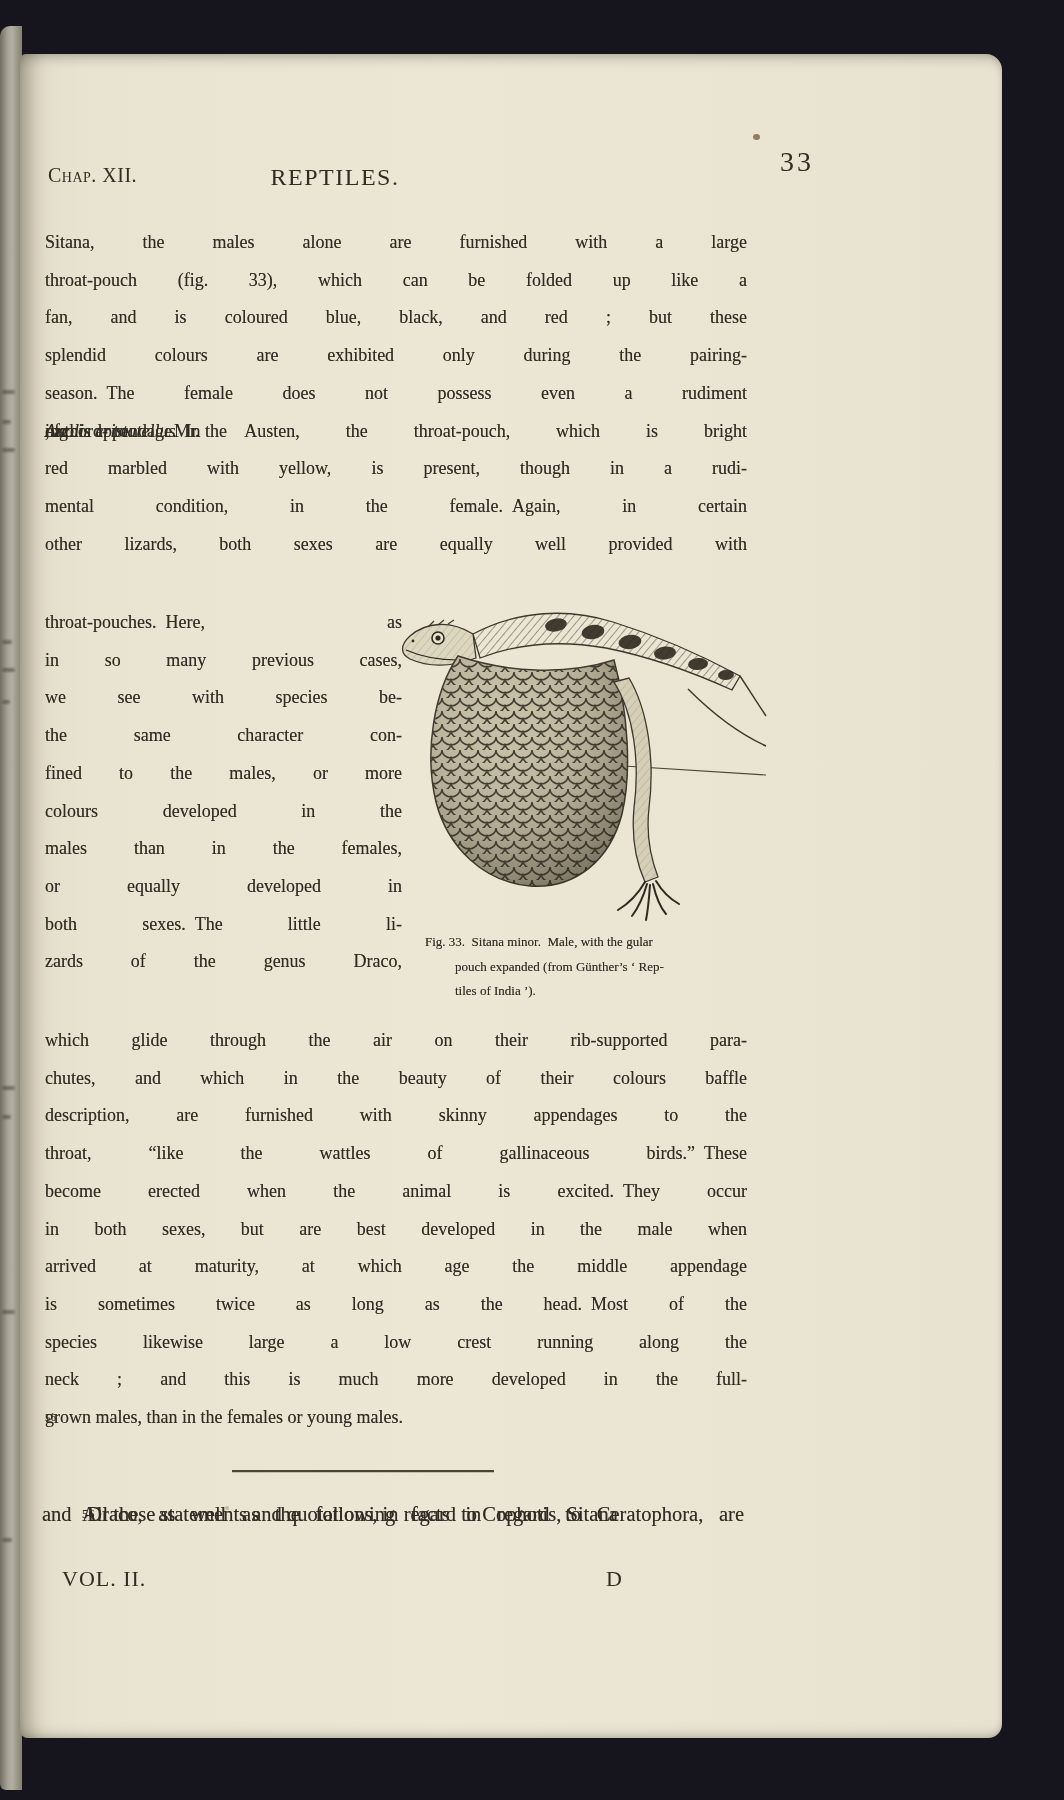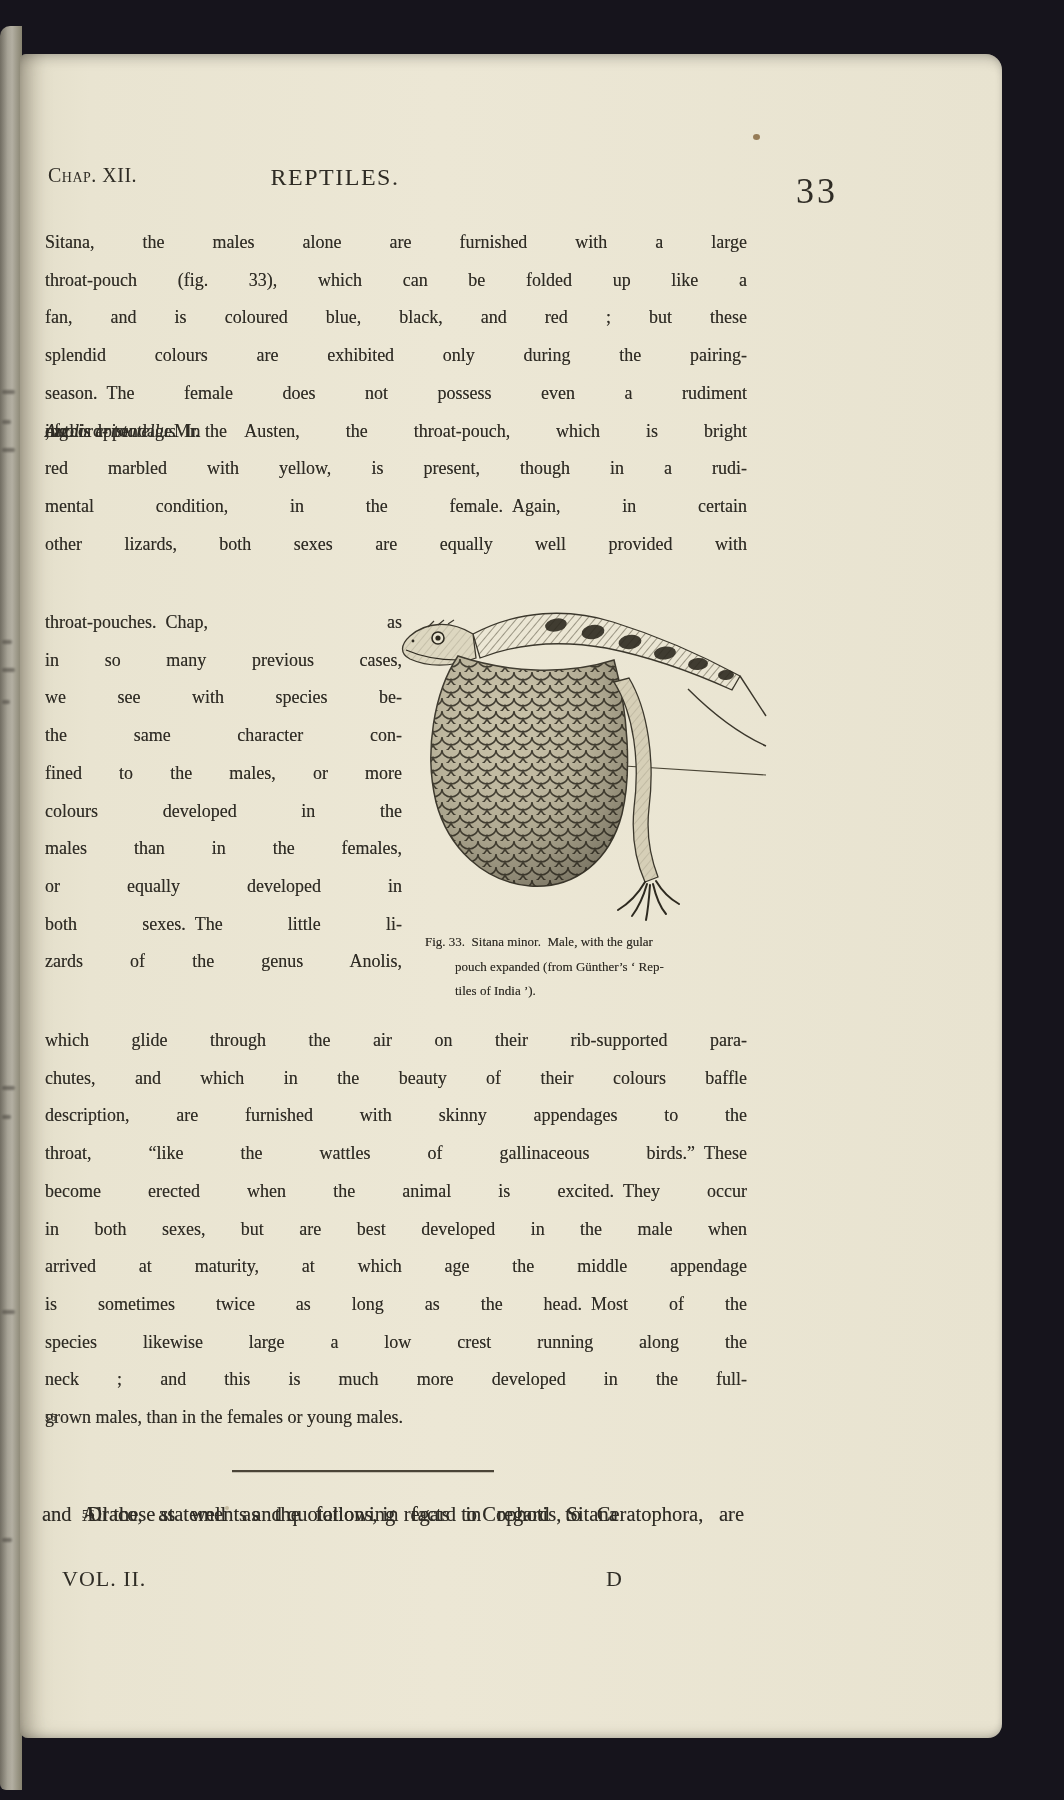--- a/index.html
+++ b/index.html
@@ -24,21 +24,21 @@
     background:linear-gradient(90deg,#d9d2bd 0px,#e5e0cc 26px,#e9e4d1 70px,#ece7d5 420px,#e8e3d0 100%);
     border-radius:6px 16px 14px 8px;
     box-shadow:inset 16px 0 24px -12px rgba(60,55,45,.5),
                inset 0 10px 14px -10px rgba(0,0,0,.3),
                inset 0 -8px 12px -9px rgba(0,0,0,.28),
                inset -6px 0 10px -8px rgba(0,0,0,.2);
   }
   .page *{position:absolute;}
   .chap{left:28px;top:110px;font-size:20px;font-variant:small-caps;letter-spacing:.5px;}
   .title{left:225px;top:110px;width:180px;text-align:center;font-size:24px;letter-spacing:1.5px;}
-  .pagenum{left:760px;top:116px;font-size:36px;letter-spacing:3px;margin-left:16px;}
+  .pagenum{left:760px;top:92px;font-size:28px;letter-spacing:3px;}
   .block{font-size:18px;line-height:37.7px;text-shadow:0 0 .6px rgba(47,44,37,.55);}
   .block div{position:static;}
   .jline{text-align:justify;text-align-last:justify;white-space:normal;}
   .para1{left:25px;top:170px;width:702px;}
   .col{left:25px;top:550px;width:357px;}
   .para2{left:25px;top:968px;width:702px;}
   .it{font-style:italic;font-family:Liberation Serif, serif;}
   .sup{font-size:.58em;vertical-align:.55em;letter-spacing:.5px;}
   .figure{left:368px;top:540px;width:380px;height:330px;}
   .caption{left:405px;top:876px;width:352px;font-size:13px;line-height:24.5px;
@@ -93,30 +93,30 @@
         <span class="it">Anolis cristatellus</span>
         <span>, accord-</span>
       </div>
     <div class="jline">ing to Mr. Austen, the throat-pouch, which is bright</div>
     <div class="jline">red marbled with yellow, is present, though in a rudi-</div>
     <div class="jline">mental condition, in the female. Again, in certain</div>
     <div class="jline">other lizards, both sexes are equally well provided with</div>
   </div>
 
   <div class="block col">
-    <div class="jline">throat-pouches. Chap, as</div>
+    <div class="jline">throat-pouches. Here, as</div>
     <div class="jline">in so many previous cases,</div>
     <div class="jline">we see with species be-</div>
     <div class="jline">the same character con-</div>
     <div class="jline">fined to the males, or more</div>
     <div class="jline">colours developed in the</div>
     <div class="jline">males than in the females,</div>
     <div class="jline">or equally developed in</div>
     <div class="jline">both sexes. The little li-</div>
-    <div class="jline">zards of the genus Anolis,</div>
+    <div class="jline">zards of the genus Draco,</div>
   </div>
 
   <svg class="figure" viewBox="0 0 380 330" xmlns="http://www.w3.org/2000/svg">
     <defs>
       <pattern id="sc" width="18" height="13" patternUnits="userSpaceOnUse">
         <path d="M0,0 a9,8 0 0 0 18,0 M-9,6.5 a9,8 0 0 0 18,0 M9,6.5 a9,8 0 0 0 18,0 M0,13 a9,8 0 0 0 18,0" fill="none" stroke="#3b372c" stroke-width="1.5"></path>
       </pattern>
       <pattern id="ht" width="6" height="6" patternUnits="userSpaceOnUse" patternTransform="rotate(40)">
         <line x1="0" y1="0" x2="0" y2="6" stroke="#55503e" stroke-width="1.1"></line>
       </pattern>

